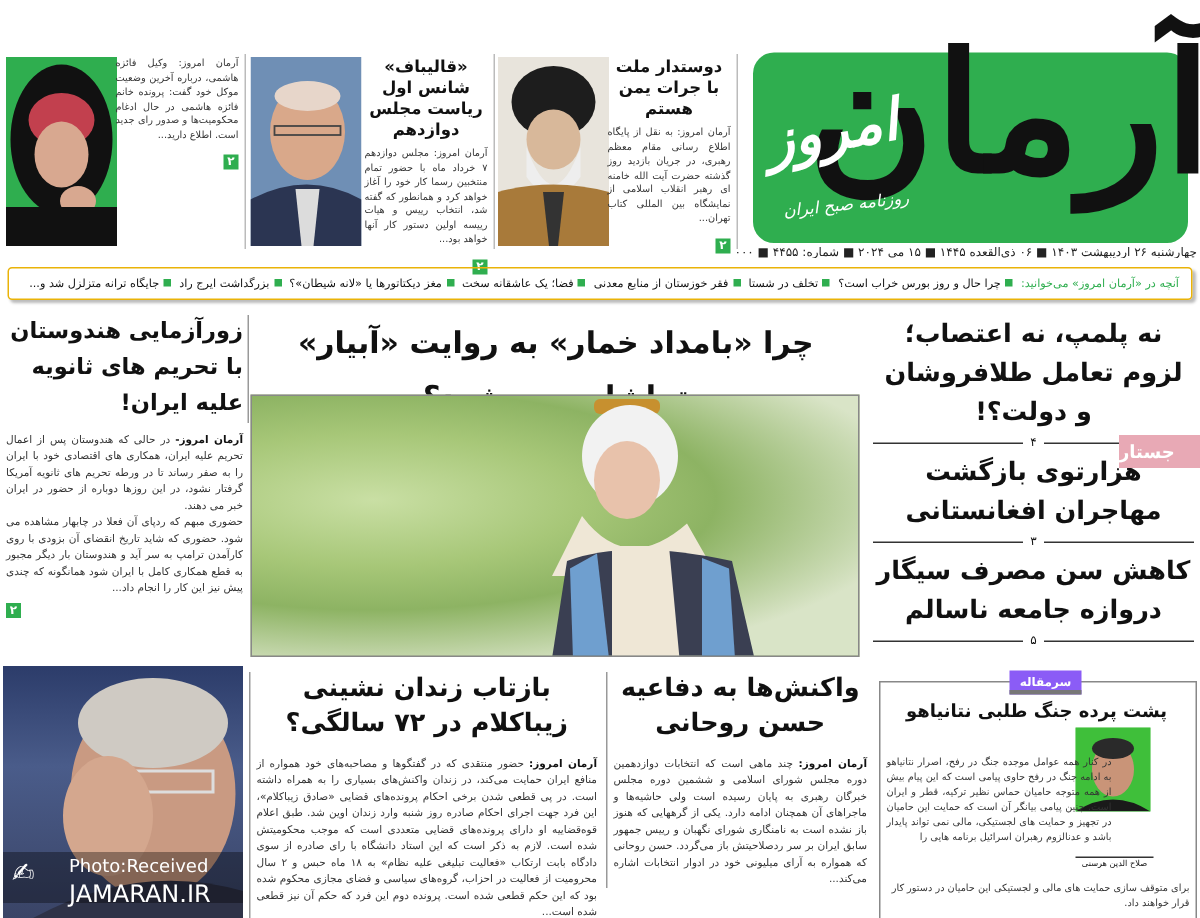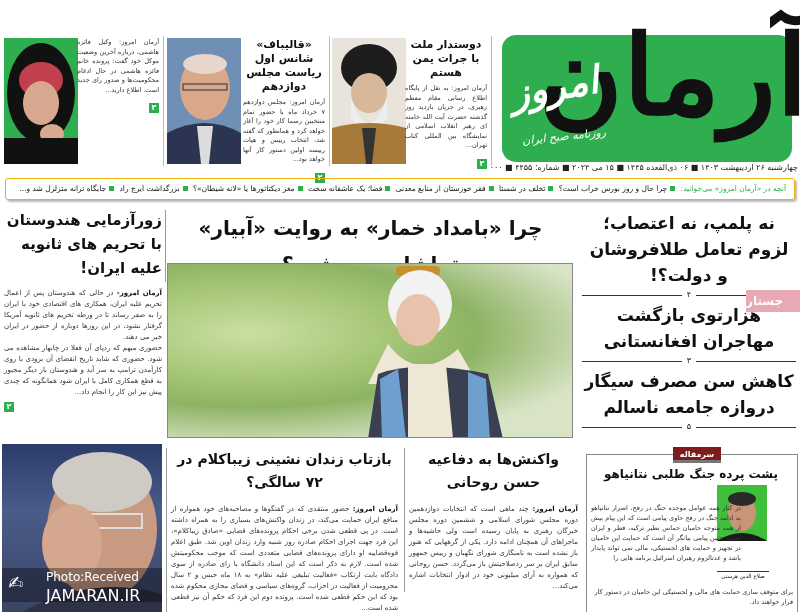--- a/index.html
+++ b/index.html
@@ -49,24 +49,24 @@
   .body b { color: #111; }
 
   
   .b-photo { left: 2px; top: 444px; width: 160px; height: 168px; background: linear-gradient(180deg,#2c3c6a 0%,#4a5c8a 40%,#3a4466 100%); overflow: hidden; }
   .credit { position: absolute; left: 0; bottom: 10px; width: 160px; height: 34px; background: rgba(0,0,0,0.35); color: #fff; font-family: "DejaVu Sans", sans-serif; direction: ltr; }
   .credit .l1 { position: absolute; left: 44px; top: 2px; font-size: 12px; }
   .credit .l2 { position: absolute; left: 44px; top: 18px; font-size: 16px; }
   .credit .logo { position: absolute; left: 6px; top: 4px; font-size: 18px; }
 
   .b-story { top: 448px; }
-  .bh { font-size: 14px; font-weight: bold; line-height: 23px; text-align: center; margin-bottom: 10px; }
+  .bh { font-size: 17px; font-weight: bold; line-height: 23px; text-align: center; margin-bottom: 10px; }
 
   .editorial { left: 586px; top: 454px; width: 212px; height: 158px; border: 1px solid #888; border-bottom: none; }
-  .ed-badge { position: absolute; left: 86px; top: -8px; width: 48px; height: 16px; background: #7f1d1d; color: #fff; font-size: 8px; font-weight: bold; text-align: center; line-height: 16px; border-bottom: 3px solid #777; }
+  .ed-badge { position: absolute; left: 86px; top: -8px; width: 48px; height: 16px; background: #8b5cf6; color: #fff; font-size: 8px; font-weight: bold; text-align: center; line-height: 16px; border-bottom: 3px solid #777; }
   .ed-title { position: absolute; right: 4px; top: 12px; width: 204px; font-size: 12px; font-weight: bold; text-align: center; }
   .ed-photo { position: absolute; left: 130px; top: 30px; width: 50px; height: 60px; }
   .ed-photo .frame { position: absolute; left: 0; top: 0; width: 50px; height: 56px; background: #3fbf3a; overflow: hidden; }
   .ed-name { position: absolute; left: 130px; top: 116px; width: 52px; font-size: 5.5px; text-align: center; border-top: 1px solid #333; padding-top: 1px; }
   .ed-body { position: absolute; right: 56px; top: 32px; width: 150px; font-size: 6.5px; line-height: 10px; color: #333; text-align: justify; margin-top: 16px; }
   .ed-body2 { position: absolute; right: 4px; top: 132px; width: 204px; font-size: 6.5px; line-height: 10px; color: #333; }
 </style>
 </head>
 <body>
 

